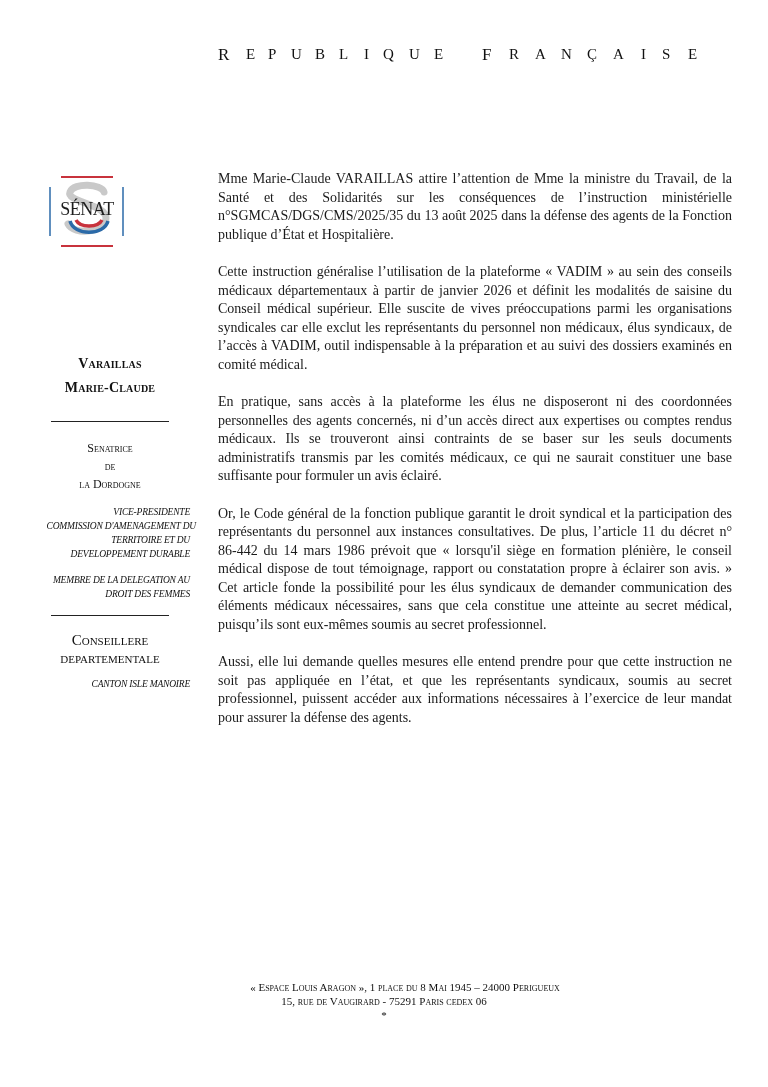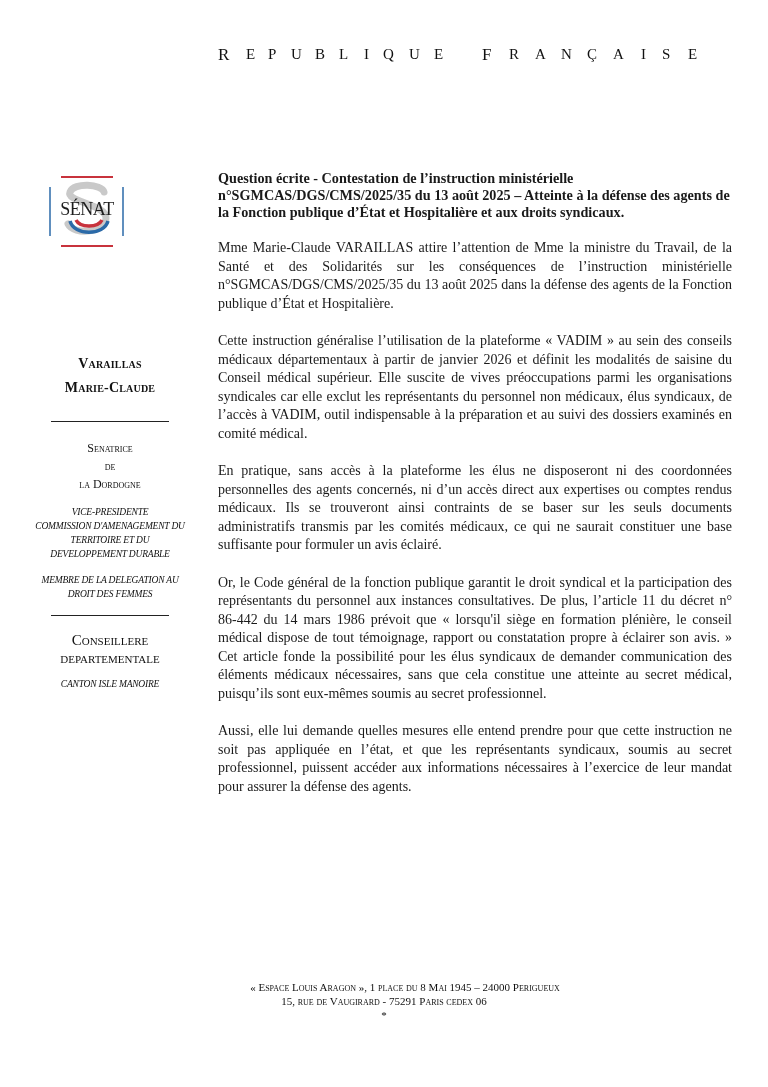--- a/index.html
+++ b/index.html
@@ -15,21 +15,21 @@
     .logo { position: absolute; left: 44px; top: 170px; width: 90px; height: 80px; }
 
     .sidebar {
       position: absolute; left: 30px; top: 348px; width: 160px;
       text-align: center; color: #111;
     }
     .sc { font-variant: small-caps; }
     .sidebar .name { font-size: 14px; font-weight: bold; font-variant: small-caps; line-height: 24px; letter-spacing: 0.2px; }
     .sidebar .rule { width: 118px; height: 1px; background: #222; margin: 0 auto; }
     .sidebar .role { font-size: 12px; font-variant: small-caps; line-height: 18px; }
-    .sidebar .small-it { font-size: 9.5px; font-style: italic; text-transform: uppercase; line-height: 14px; letter-spacing: -0.2px; }
+    .sidebar .small-it { font-size: 9.5px; font-style: italic; text-transform: uppercase; line-height: 14px; letter-spacing: -0.2px; text-align: right; }
 
     .main { position: absolute; left: 218px; top: 170px; width: 514px; font-size: 14px; line-height: 18.5px; }
     .q-title { font-weight: bold; font-size: 14.2px; line-height: 17px; margin: 0 0 18px 0; }
     .intro { text-align: justify; margin: 0 0 19px 0; }
     .para { text-align: justify; margin: 0 0 19px 0; }
 
     .footer {
       position: absolute; left: 0; top: 980px; width: 768px; text-align: center;
       font-size: 11px; line-height: 14px; color: #111;
     }
@@ -95,21 +95,20 @@
   <div style="height:14px"></div>
   <div class="rule"></div>
   <div style="height:15px"></div>
   <div class="role" style="font-size:15px">Conseillere</div>
   <div class="role" style="font-size:15px">departementale</div>
   <div style="height:10px"></div>
   <div class="small-it">Canton Isle Manoire</div>
 </div>
 
 <div class="main">
-  <div class="q-title">Question écrite - Contestation de l’instruction ministérielle n°SGMCAS/DGS/CMS/2025/35 du 13 août 2025 – Atteinte à la défense des agents de la Fonction publique d’État et Hospitalière et aux droits syndicaux.</div>
   <div class="intro">Mme Marie-Claude VARAILLAS attire l’attention de Mme la ministre du Travail, de la Santé et des Solidarités sur les conséquences de l’instruction ministérielle n°SGMCAS/DGS/CMS/2025/35 du 13 août 2025 dans la défense des agents de la Fonction publique d’État et Hospitalière.</div>
   <div class="para">Cette instruction généralise l’utilisation de la plateforme « VADIM » au sein des conseils médicaux départementaux à partir de janvier 2026 et définit les modalités de saisine du Conseil médical supérieur. Elle suscite de vives préoccupations parmi les organisations syndicales car elle exclut les représentants du personnel non médicaux, élus syndicaux, de l’accès à VADIM, outil indispensable à la préparation et au suivi des dossiers examinés en comité médical.</div>
   <div class="para">En pratique, sans accès à la plateforme les élus ne disposeront ni des coordonnées personnelles des agents concernés, ni d’un accès direct aux expertises ou comptes rendus médicaux. Ils se trouveront ainsi contraints de se baser sur les seuls documents administratifs transmis par les comités médicaux, ce qui ne saurait constituer une base suffisante pour formuler un avis éclairé.</div>
   <div class="para">Or, le Code général de la fonction publique garantit le droit syndical et la participation des représentants du personnel aux instances consultatives. De plus, l’article 11 du décret n° 86-442 du 14 mars 1986 prévoit que « lorsqu'il siège en formation plénière, le conseil médical dispose de tout témoignage, rapport ou constatation propre à éclairer son avis. » Cet article fonde la possibilité pour les élus syndicaux de demander communication des éléments médicaux nécessaires, sans que cela constitue une atteinte au secret médical, puisqu’ils sont eux-mêmes soumis au secret professionnel.</div>
   <div class="para">Aussi, elle lui demande quelles mesures elle entend prendre pour que cette instruction ne soit pas appliquée en l’état, et que les représentants syndicaux, soumis au secret professionnel, puissent accéder aux informations nécessaires à l’exercice de leur mandat pour assurer la défense des agents.</div>
 </div>
 
 <div class="footer">
   <div class="addr1 sc">« Espace Louis Aragon », 1 place du 8 Mai 1945 – 24000 Perigueux</div>
   <div class="addr2 sc">15, rue de Vaugirard - 75291 Paris cedex 06</div>

